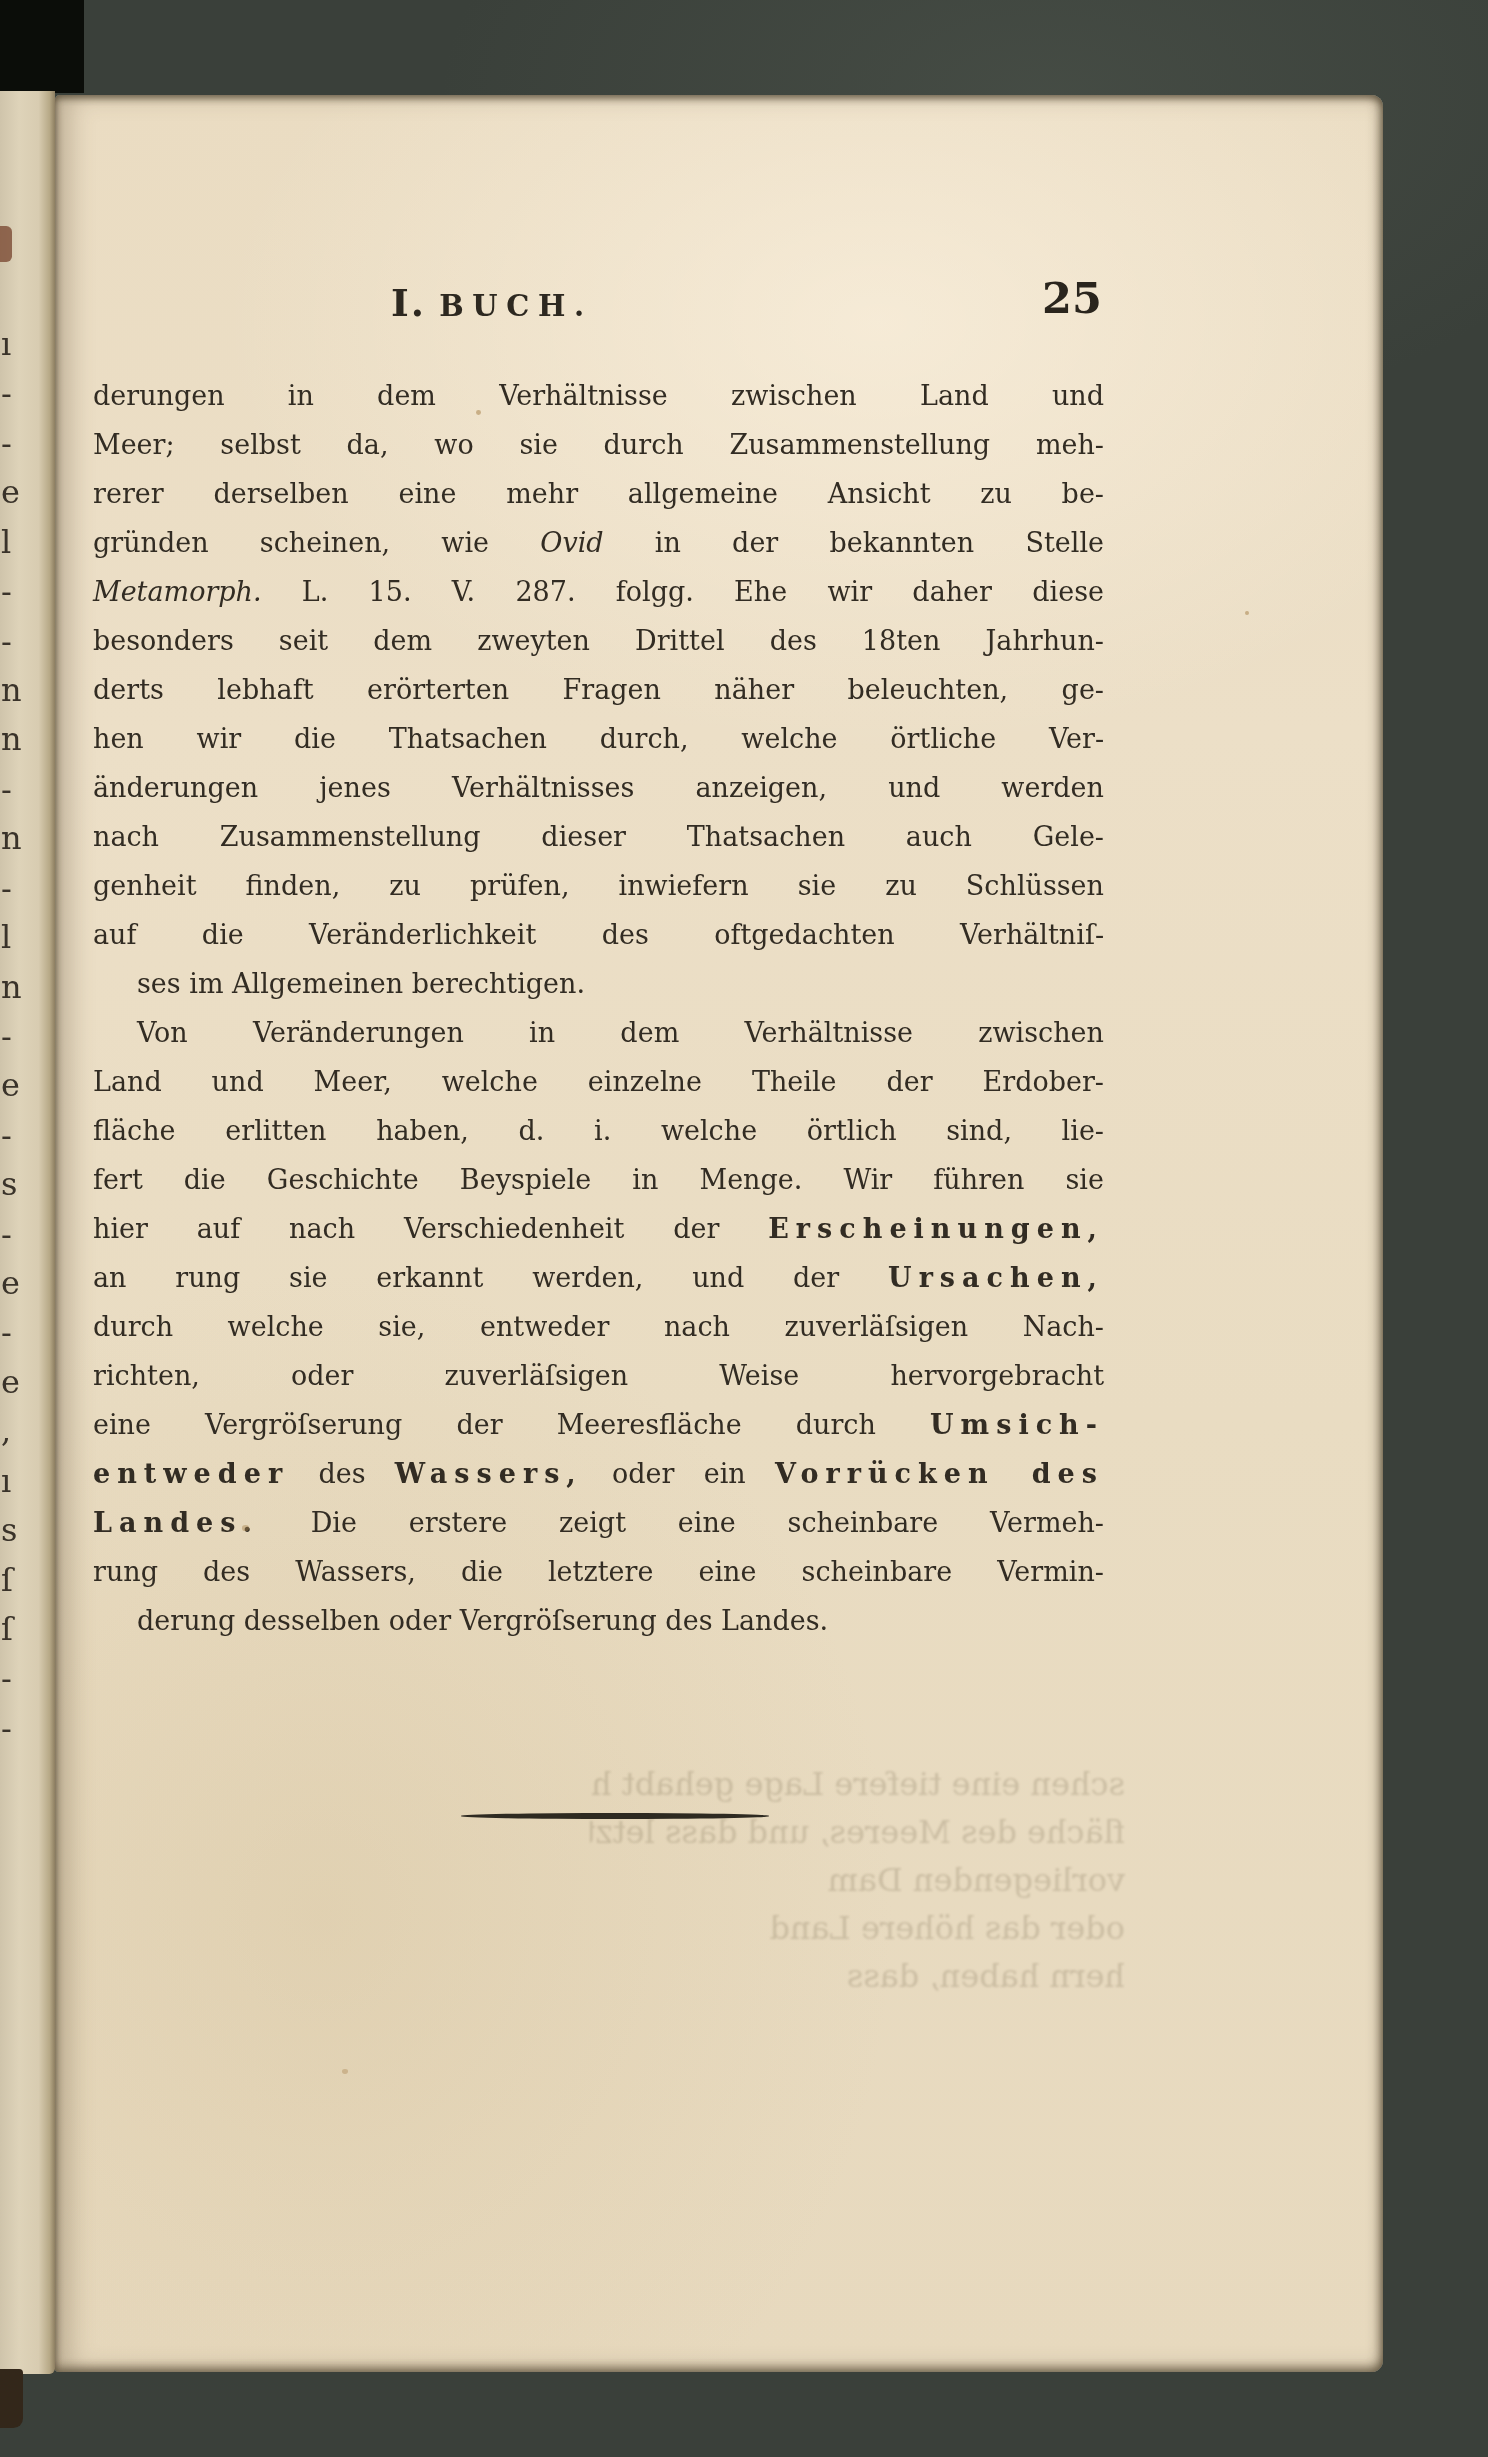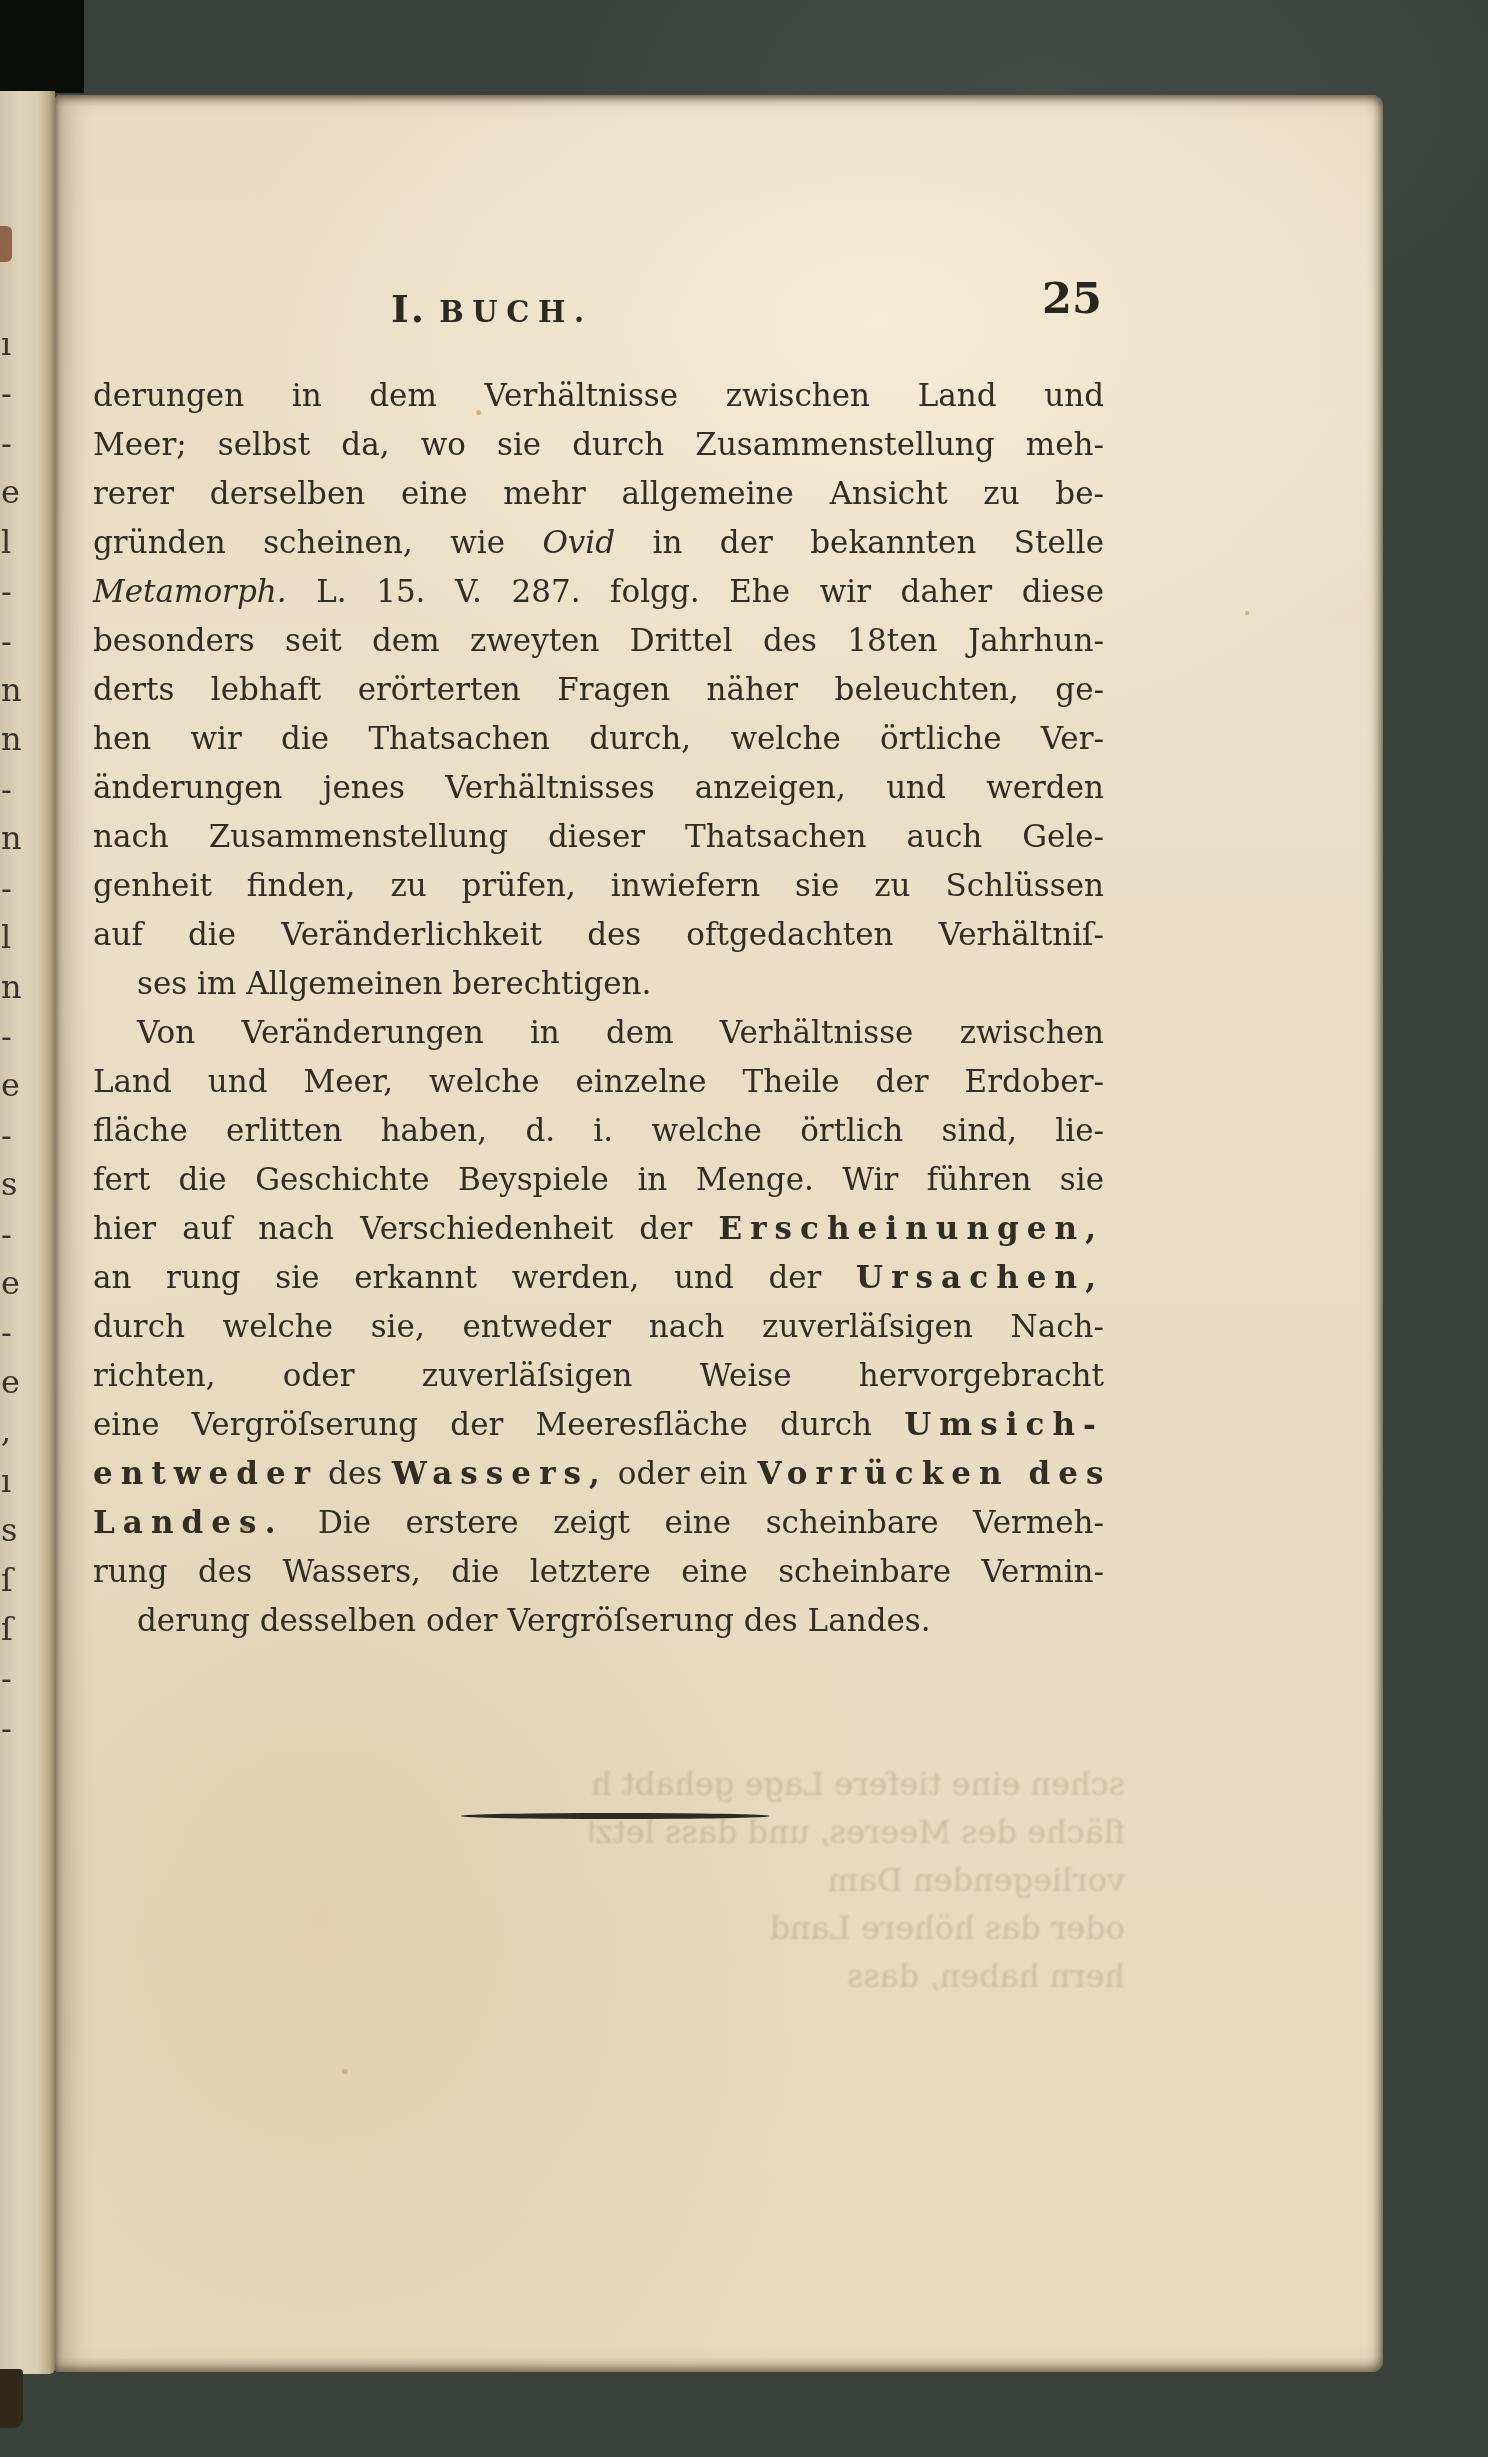--- a/index.html
+++ b/index.html
@@ -31,28 +31,28 @@
       linear-gradient(180deg,#eadcc2 0%,#ecdfc7 28%,#e9dcc2 58%,#e7d9be 100%);
     border-radius:4.8px 11.5px 11.5px 3.8px;
     box-shadow:
       inset 0 3.8px 6.7px rgba(55,45,25,.45),
       inset -4.8px 0 11.5px rgba(55,45,25,.38),
       inset 15.3px 0 25px rgba(95,80,55,.30),
       inset 0 -4.8px 9.6px rgba(55,45,25,.42);
   }
   .speck{position:absolute;border-radius:50%;background:#a9854f;opacity:.55;}
 
-  .running-head{position:absolute;left:336px;top:191px;color:#2d2820;white-space:nowrap;}
+  .running-head{position:absolute;left:336px;top:185px;color:#2d2820;white-space:nowrap;}
   .running-head .roman{font-size:38px;font-weight:bold;letter-spacing:1.9px;}
   .running-head .word{font-size:29px;font-weight:bold;letter-spacing:8.6px;margin-left:13.4px;}
   .page-number{position:absolute;left:987px;top:178px;font-size:43px;font-weight:bold;color:#2a251d;}
 
   .text-block{
     position:absolute;left:38px;top:276px;width:1011px;color:#322c23;
-    font-size:31px;
+    font-size:27px;
   }
   .line{line-height:49px;height:49px;text-align:justify;text-align-last:justify;white-space:nowrap;}
   .line.no-just{text-align-last:left;margin-left:44px;}
   .line.indent{padding-left:44px;}
   .italic{font-style:italic;}
   .sperr{letter-spacing:.26em;font-weight:bold;}
 
   .section-rule{
     position:absolute;left:406px;top:1718px;width:308px;height:5.7px;
     background:#2e2a21;border-radius:50%;

